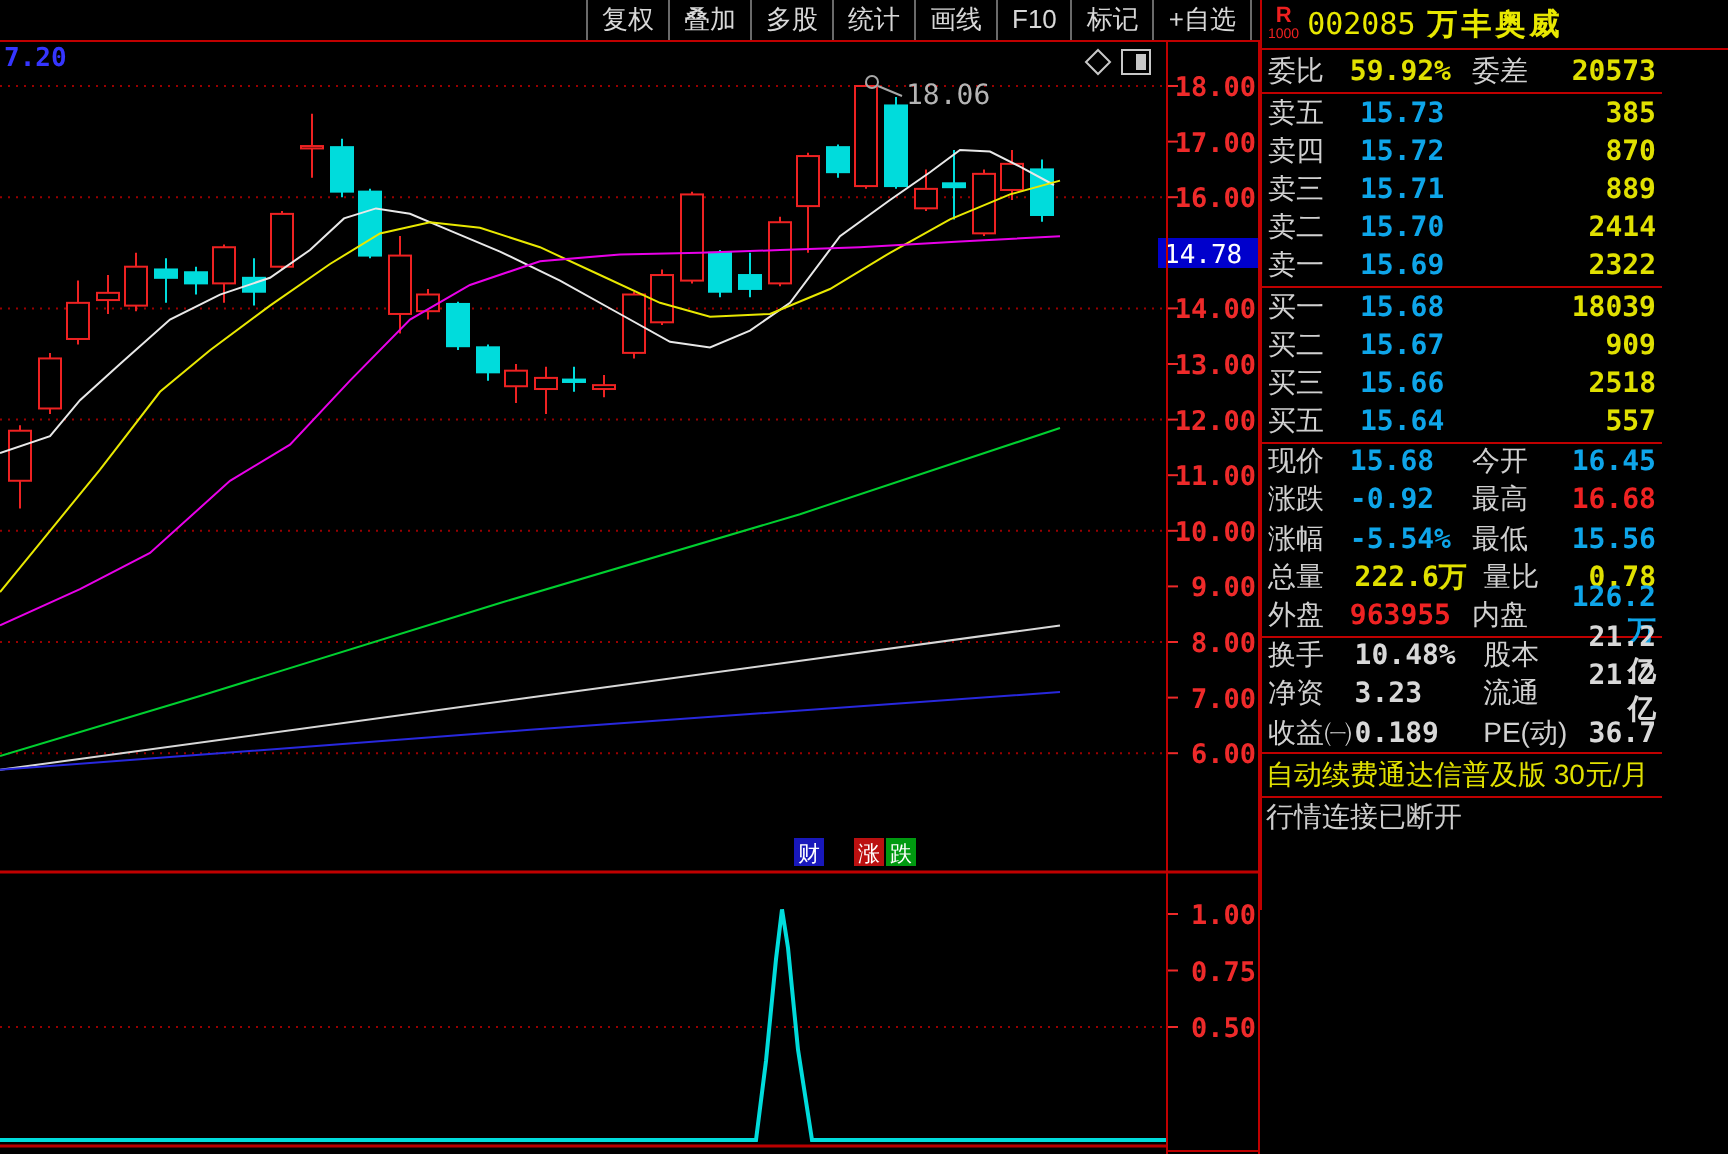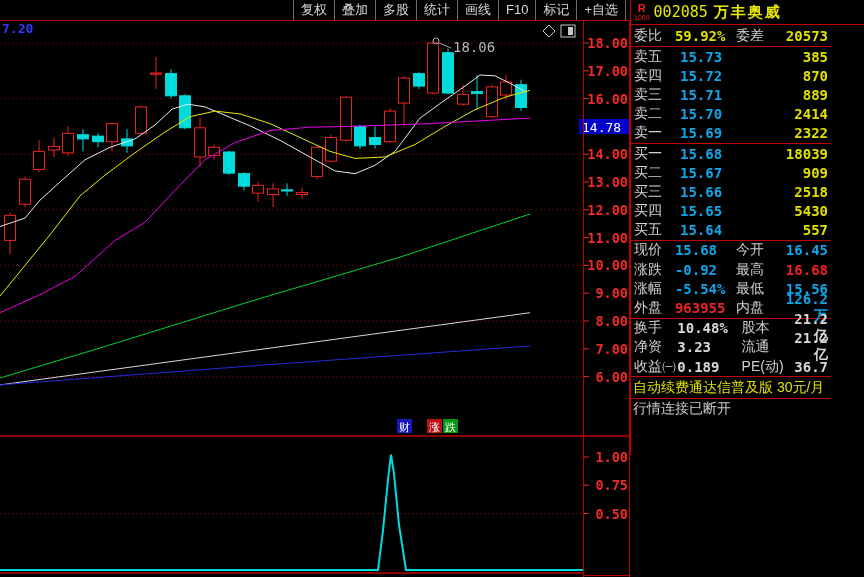--- a/index.html
+++ b/index.html
@@ -266,25 +266,20 @@
         <div class="qrow">
           <span class="lab">买二</span>
           <span class="num v1 green">15.67</span>
           <span class="num vol yellow">909</span>
         </div>
         <div class="qrow">
           <span class="lab">买三</span>
           <span class="num v1 green">15.66</span>
           <span class="num vol yellow">2518</span>
         </div>
-        <div class="qrow">
-          <span class="lab">买四</span>
-          <span class="num v1 green">15.65</span>
-          <span class="num vol yellow">5430</span>
-        </div>
         <div class="qrow sep">
           <span class="lab">买五</span>
           <span class="num v1 green">15.64</span>
           <span class="num vol yellow">557</span>
         </div>
       </div>
     <div id="info1">
         <div class="qrow">
           <span class="lab">现价</span>
           <span class="num v1 green">15.68</span>
@@ -295,20 +290,26 @@
           <span class="lab">涨跌</span>
           <span class="num v1 green">-0.92</span>
           <span class="lab2">最高</span>
           <span class="num v2 red">16.68</span>
         </div>
         <div class="qrow">
           <span class="lab">涨幅</span>
           <span class="num v1 green">-5.54%</span>
           <span class="lab2">最低</span>
           <span class="num v2 green">15.56</span>
+        </div>
+        <div class="qrow">
+          <span class="lab">总量</span>
+          <span class="num v1 yellow">222.6万</span>
+          <span class="lab2">量比</span>
+          <span class="num v2 yellow">0.78</span>
         </div>
         <div class="qrow sep">
           <span class="lab">外盘</span>
           <span class="num v1 red">963955</span>
           <span class="lab2">内盘</span>
           <span class="num v2 green">126.2万</span>
         </div>
       </div>
     <div id="info2">
         <div class="qrow">

